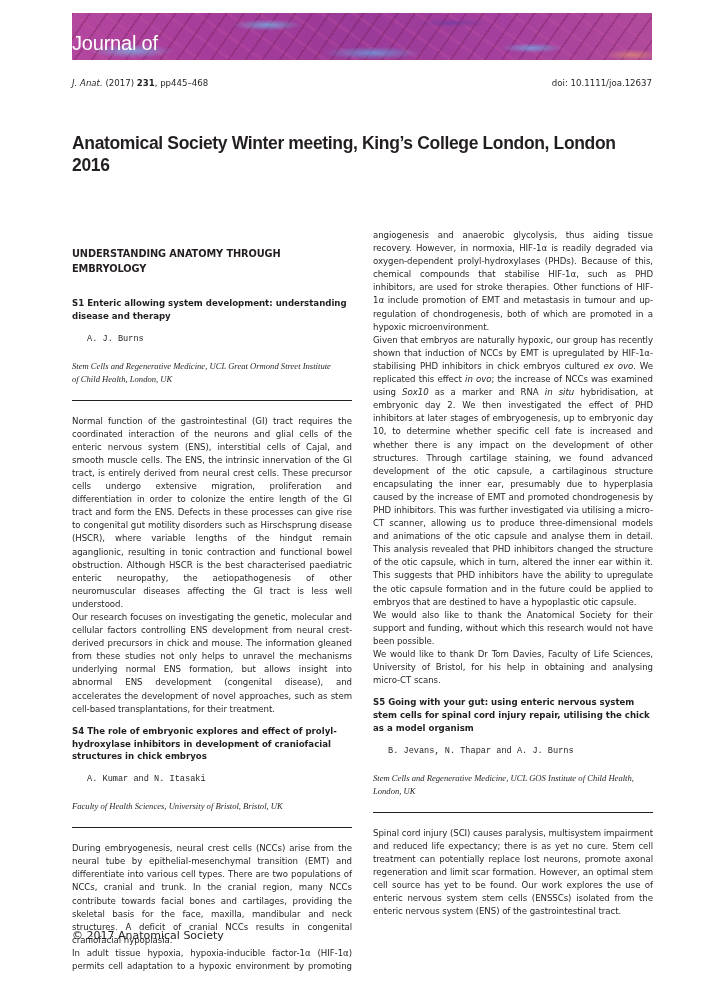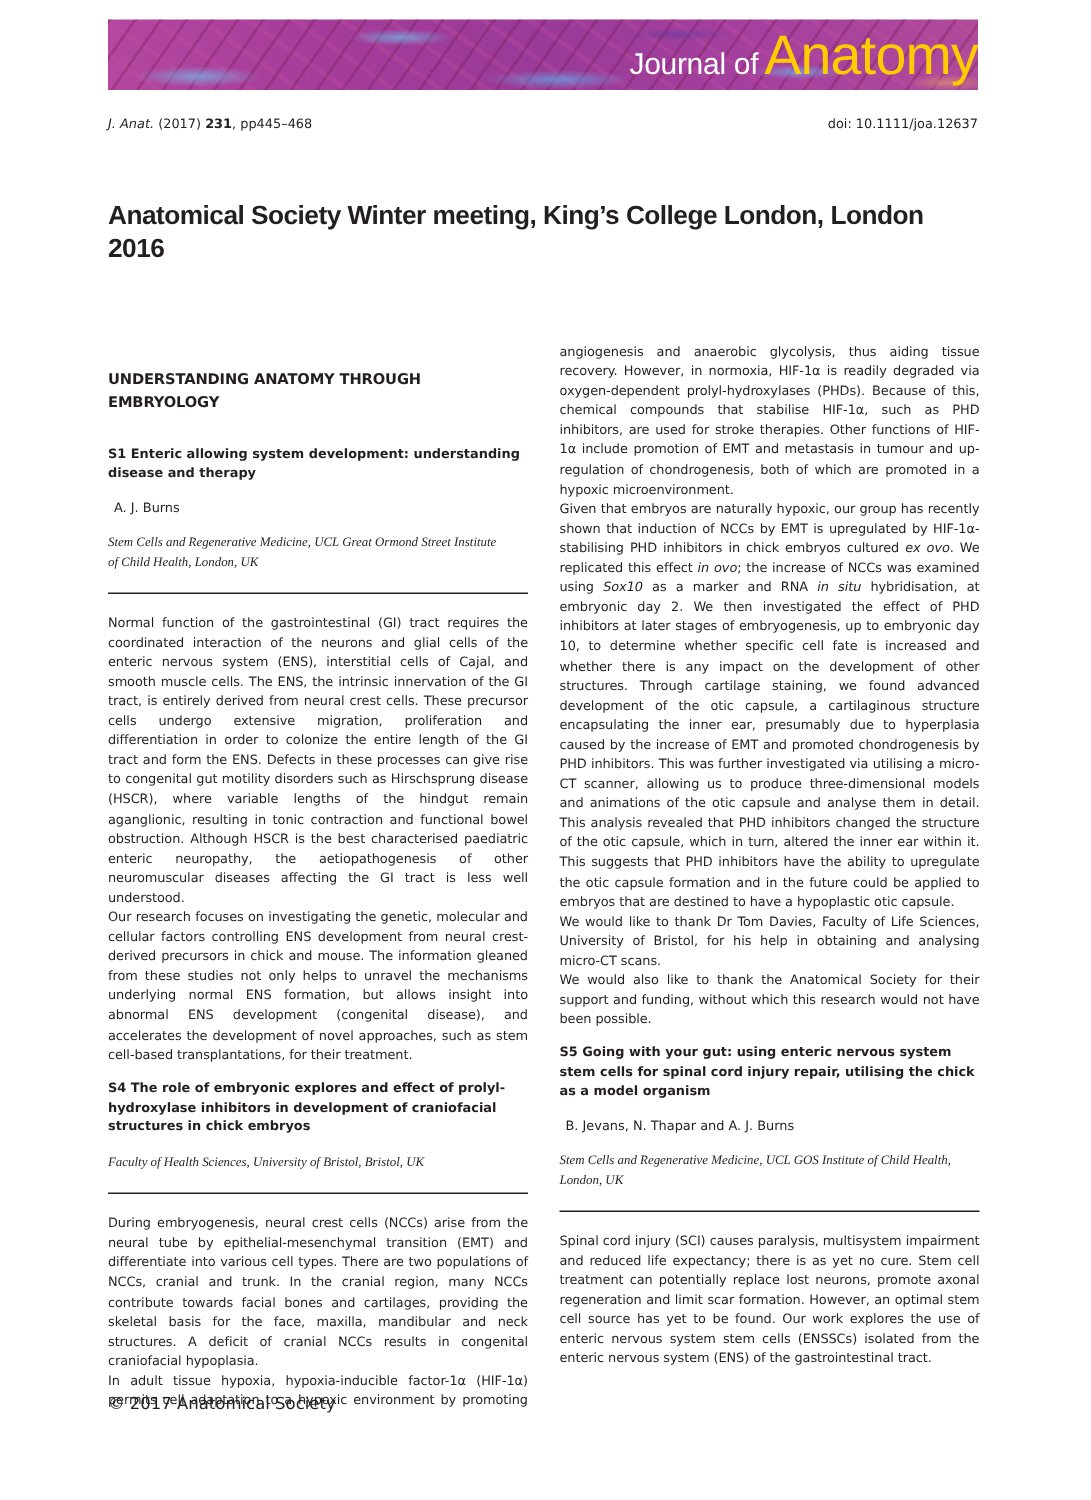--- a/index.html
+++ b/index.html
@@ -17,21 +17,21 @@
       radial-gradient(ellipse 45px 7px at 460px 35px, rgba(110,180,235,0.7), transparent 70%),
       radial-gradient(ellipse 40px 8px at 560px 42px, rgba(230,150,110,0.65), transparent 70%),
       radial-gradient(ellipse 55px 6px at 380px 10px, rgba(90,60,160,0.5), transparent 70%),
       repeating-linear-gradient(125deg, rgba(120,30,90,0.35) 0 2px, transparent 2px 14px),
       repeating-linear-gradient(35deg, rgba(200,80,160,0.25) 0 3px, transparent 3px 18px),
       linear-gradient(90deg, #b4479f 0%, #a53c9a 25%, #9a3a98 50%, #a5409e 75%, #b04a9a 100%);
     overflow: hidden;
   }
   .banner-title {
     position: absolute; left: 0; right: 0; top: 0; bottom: 0;
-    display: flex; align-items: flex-end; justify-content: flex-end;
+    display: flex; align-items: flex-end; justify-content: flex-start;
     padding-bottom: 5px; white-space: nowrap;
   }
   .banner-journal {
     color: #ffffff; font-family: "Liberation Sans", sans-serif;
     font-size: 20px; margin-right: 4px; letter-spacing: -0.2px;
   }
   .banner-anatomy {
     color: #ffcc00; font-family: "Liberation Sans", sans-serif;
     font-size: 37px; line-height: 37px; letter-spacing: -0.5px;
   }
@@ -48,39 +48,38 @@
   .col { position: absolute; width: 280px; }
   .col-left { left: 72px; top: 246px; }
   .col-right { left: 373px; top: 229px; }
   .section-head {
     font-size: 9.8px; font-weight: bold; line-height: 15px; margin: 0;
     letter-spacing: -0.1px;
   }
   .abs-title {
     font-size: 8.6px; font-weight: bold; line-height: 12.8px; margin: 0;
   }
-  .authors { font-size: 8.6px; line-height: 12px; margin: 4px; }
+  .authors { font-size: 8.6px; line-height: 12px; margin: 15px; font-family: Liberation Mono, monospace; }
   .affil { font-size: 8.6px; font-style: italic; line-height: 13px; margin: 0; font-family: Liberation Serif, serif; }
   .rule { border: 0; border-top: 1px solid #231f20; margin: 0; height: 0; }
   .body-text {
     font-size: 8.6px; line-height: 13.1px; text-align: justify; margin: 0;
     letter-spacing: -0.05px;
   }
   .body-text i { font-style: italic; }
   .footer {
     position: absolute; left: 72px; top: 929px; font-size: 11px;
   }
 </style>
 </head>
 <body>
 
 <div class="banner">
   <div class="banner-title">
     <span class="banner-journal">Journal of</span>
-    <span class="banner-anatomy">Anatomy</span>
   </div>
 </div>
 
 <div class="meta-left">
   <i>J. Anat.</i>
   <span>(2017)</span>
   <b>231</b><span>, pp445–468</span>
 </div>
 <div class="meta-right">doi: 10.1111/joa.12637</div>
 
@@ -93,32 +92,33 @@
     <p class="abs-title" style="margin-top:21px;">S1 Enteric allowing system development: understanding disease and therapy</p>
     <p class="authors" style="margin-top:10px;">A. J. Burns</p>
     <p class="affil" style="margin-top:10px; width:260px;">Stem Cells and Regenerative Medicine, UCL Great Ormond Street Institute of Child Health, London, UK</p>
     <hr class="rule" style="margin-top:14px;">
     <p class="body-text" style="margin-top:14px;">Normal function of the gastrointestinal (GI) tract requires the coordinated interaction of the neurons and glial cells of the enteric nervous system (ENS), interstitial cells of Cajal, and smooth muscle cells. The ENS, the intrinsic innervation of the GI tract, is entirely derived from neural crest cells. These precursor cells undergo extensive migration, proliferation and differentiation in order to colonize the entire length of the GI tract and form the ENS. Defects in these processes can give rise to congenital gut motility disorders such as Hirschsprung disease (HSCR), where variable lengths of the hindgut remain aganglionic, resulting in tonic contraction and functional bowel obstruction. Although HSCR is the best characterised paediatric enteric neuropathy, the aetiopathogenesis of other neuromuscular diseases affecting the GI tract is less well understood.</p>
     <p class="body-text">Our research focuses on investigating the genetic, molecular and cellular factors controlling ENS development from neural crest-derived precursors in chick and mouse. The information gleaned from these studies not only helps to unravel the mechanisms underlying normal ENS formation, but allows insight into abnormal ENS development (congenital disease), and accelerates the development of novel approaches, such as stem cell-based transplantations, for their treatment.</p>
   </div>
 
   <div>
     <p class="abs-title" style="margin-top:9px;">S4 The role of embryonic explores and effect of prolyl-hydroxylase inhibitors in development of craniofacial structures in chick embryos</p>
+    <p class="authors" style="margin-top:10px;">A. Kumar and N. Itasaki</p>
     <p class="affil" style="margin-top:10px;">Faculty of Health Sciences, University of Bristol, Bristol, UK</p>
     <hr class="rule" style="margin-top:14px;">
     <p class="body-text" style="margin-top:14px;">During embryogenesis, neural crest cells (NCCs) arise from the neural tube by epithelial-mesenchymal transition (EMT) and differentiate into various cell types. There are two populations of NCCs, cranial and trunk. In the cranial region, many NCCs contribute towards facial bones and cartilages, providing the skeletal basis for the face, maxilla, mandibular and neck structures. A deficit of cranial NCCs results in congenital craniofacial hypoplasia.</p>
     <p class="body-text" style="text-align-last: justify;">In adult tissue hypoxia, hypoxia-inducible factor-1α (HIF-1α) permits cell adaptation to a hypoxic environment by promoting</p>
   </div>
 </div>
 
 <div class="col col-right">
   <p class="body-text">angiogenesis and anaerobic glycolysis, thus aiding tissue recovery. However, in normoxia, HIF-1α is readily degraded via oxygen-dependent prolyl-hydroxylases (PHDs). Because of this, chemical compounds that stabilise HIF-1α, such as PHD inhibitors, are used for stroke therapies. Other functions of HIF-1α include promotion of EMT and metastasis in tumour and up-regulation of chondrogenesis, both of which are promoted in a hypoxic microenvironment.</p>
   <p class="body-text"><span>Given that embryos are naturally hypoxic, our group has recently shown that induction of NCCs by EMT is upregulated by HIF-1α-stabilising PHD inhibitors in chick embryos cultured </span><i>ex ovo</i><span>. We replicated this effect </span><i>in ovo</i><span>; the increase of NCCs was examined using </span><i>Sox10</i><span> as a marker and RNA </span><i>in situ</i><span> hybridisation, at embryonic day 2. We then investigated the effect of PHD inhibitors at later stages of embryogenesis, up to embryonic day 10, to determine whether specific cell fate is increased and whether there is any impact on the development of other structures. Through cartilage staining, we found advanced development of the otic capsule, a cartilaginous structure encapsulating the inner ear, presumably due to hyperplasia caused by the increase of EMT and promoted chondrogenesis by PHD inhibitors. This was further investigated via utilising a micro-CT scanner, allowing us to produce three-dimensional models and animations of the otic capsule and analyse them in detail. This analysis revealed that PHD inhibitors changed the structure of the otic capsule, which in turn, altered the inner ear within it. This suggests that PHD inhibitors have the ability to upregulate the otic capsule formation and in the future could be applied to embryos that are destined to have a hypoplastic otic capsule.</span></p>
+  <p class="body-text">We would also like to thank the Anatomical Society for their support and funding, without which this research would not have been possible.</p>
   <p class="body-text">We would like to thank Dr Tom Davies, Faculty of Life Sciences, University of Bristol, for his help in obtaining and analysing micro-CT scans.</p>
-  <p class="body-text">We would also like to thank the Anatomical Society for their support and funding, without which this research would not have been possible.</p>
 
   <div>
     <p class="abs-title" style="margin-top:9px;">S5 Going with your gut: using enteric nervous system stem cells for spinal cord injury repair, utilising the chick as a model organism</p>
     <p class="authors" style="margin-top:10px;">B. Jevans, N. Thapar and A. J. Burns</p>
     <p class="affil" style="margin-top:10px; width:265px;">Stem Cells and Regenerative Medicine, UCL GOS Institute of Child Health, London, UK</p>
     <hr class="rule" style="margin-top:14px;">
     <p class="body-text" style="margin-top:14px;">Spinal cord injury (SCI) causes paralysis, multisystem impairment and reduced life expectancy; there is as yet no cure. Stem cell treatment can potentially replace lost neurons, promote axonal regeneration and limit scar formation. However, an optimal stem cell source has yet to be found. Our work explores the use of enteric nervous system stem cells (ENSSCs) isolated from the enteric nervous system (ENS) of the gastrointestinal tract.</p>
   </div>
 </div>
 

